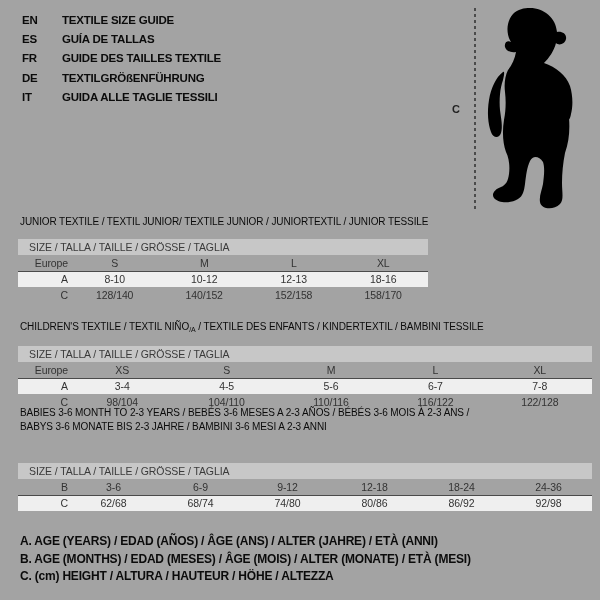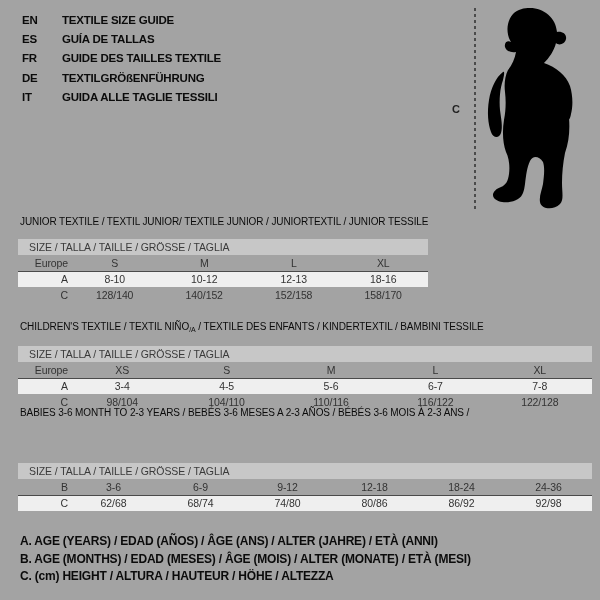--- a/index.html
+++ b/index.html
@@ -190,20 +190,21 @@
       <td>104/110</td>
       <td>110/116</td>
       <td>116/122</td>
       <td>122/128</td>
     </tr>
   </tbody>
     </table>
 
   <div class="tbl-title" style="top:406px;">
     <span style="display:block;">BABIES 3-6 MONTH TO 2-3 YEARS / BEBÉS 3-6 MESES A 2-3 AÑOS / BÉBÉS 3-6 MOIS À 2-3 ANS /</span>
+    <span style="display:block;">BABYS 3-6 MONATE BIS 2-3 JAHRE / BAMBINI 3-6 MESI A 2-3 ANNI</span>
   </div>
   <table class="size-table" style="top:463px; width:574px;">
     <colgroup>
         <col class="lblcol">
         <col>
         <col>
         <col>
         <col>
         <col>
         <col>

